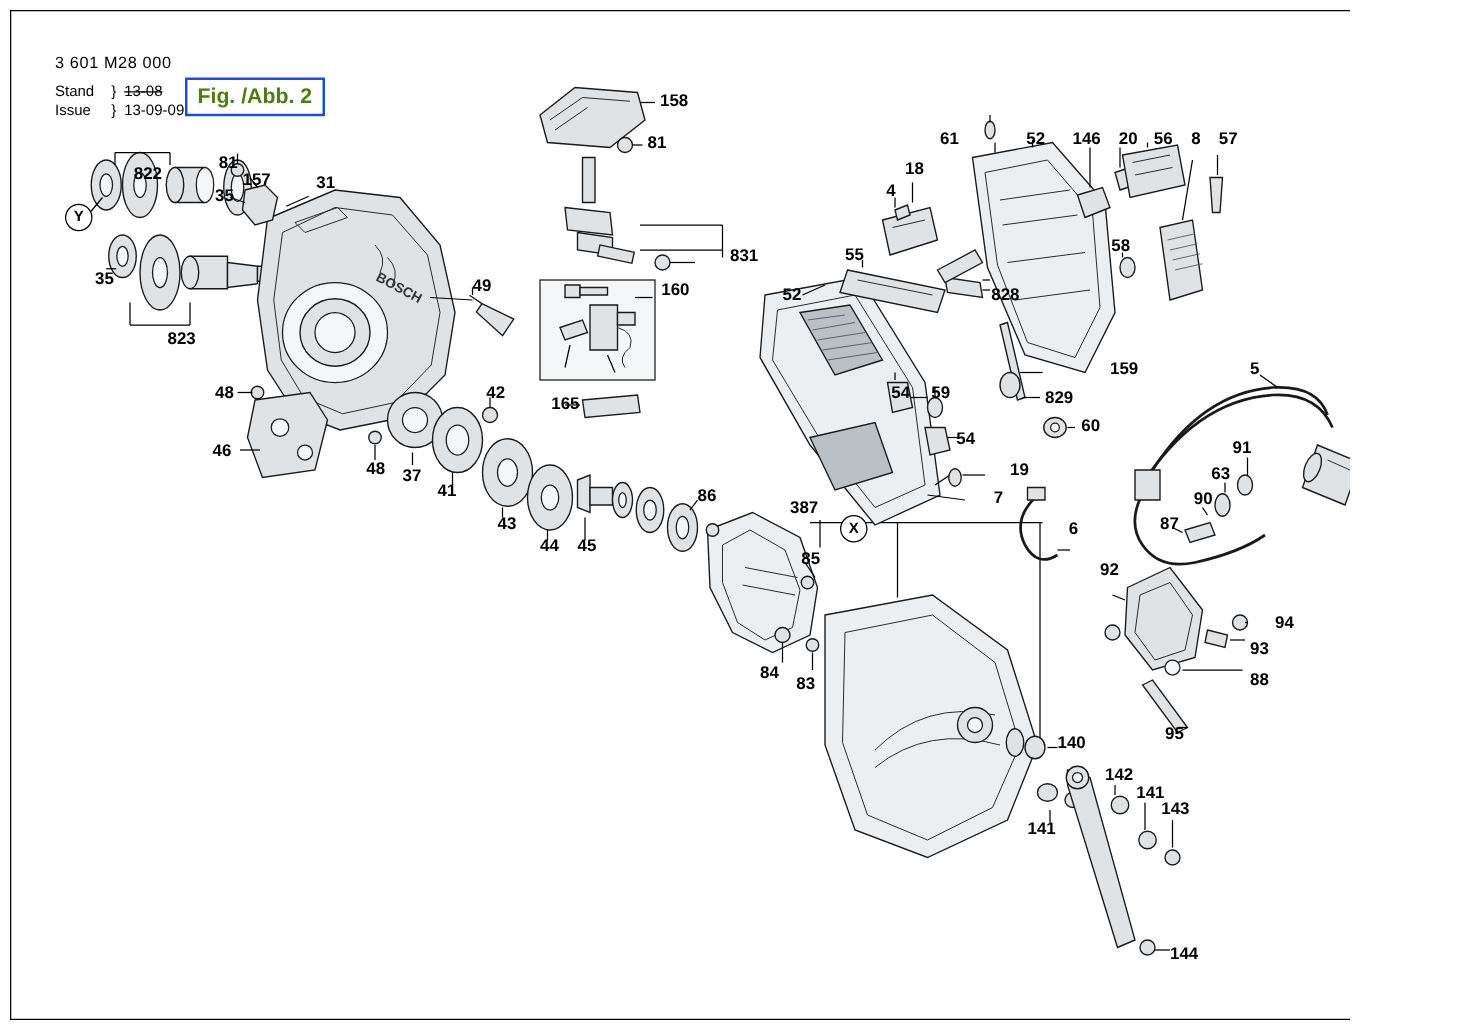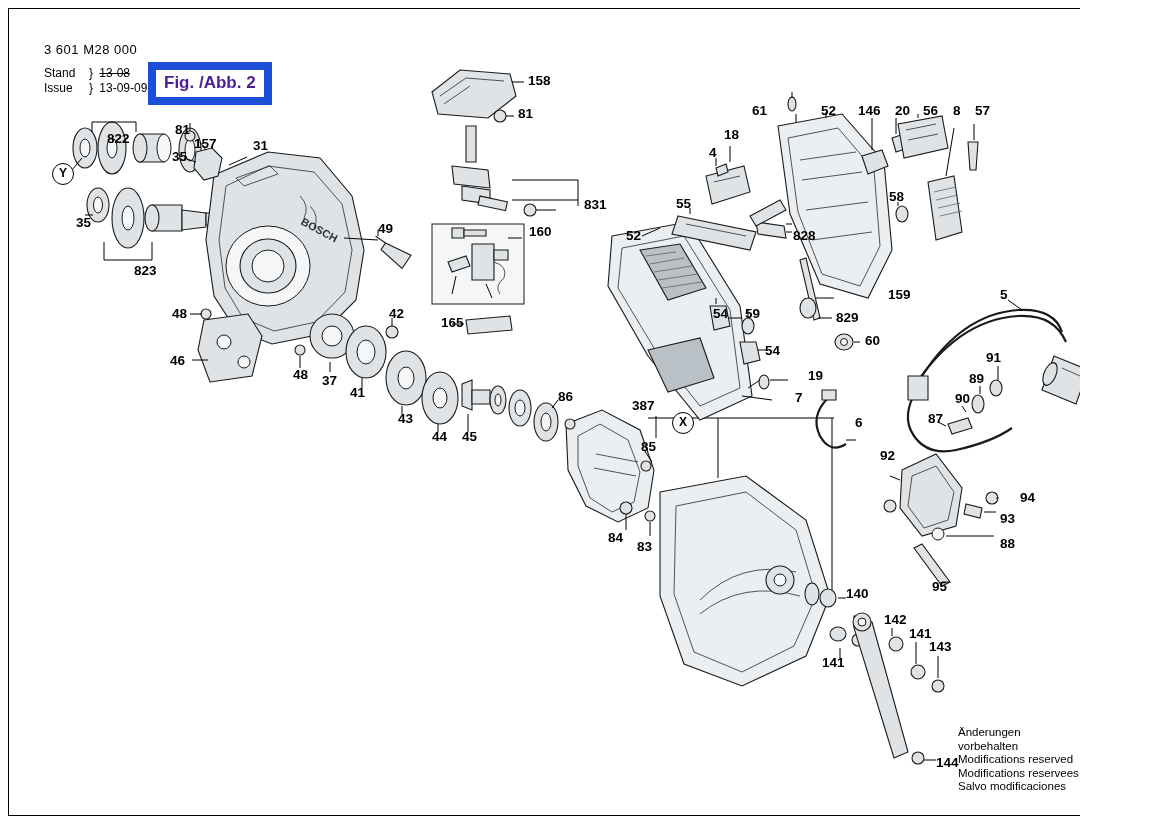--- a/index.html
+++ b/index.html
@@ -46,25 +46,25 @@
   .hdr-stand .brace {
     display: inline-block;
     width: 10px;
     text-align: center;
   }
   .strike { text-decoration: line-through; }
   .figbox {
     position: absolute;
     left: 148px;
     top: 62px;
-    border: 8px solid #1d4ed8;
+    border: 2px solid #1d4ed8;
     padding: 3px 8px 4px 8px;
     font-size: 17px;
     font-weight: bold;
-    color: #4c1d95;
+    color: #4d7c0f;
   }
   .note {
     position: absolute;
     left: 958px;
     top: 726px;
     font-size: 11.5px;
     line-height: 13.5px;
     color: #000;
   }
   
@@ -115,26 +115,20 @@
 
   <div class="hdr-stand">
     <span class="lbl">Stand</span><span class="brace">}</span>
     <span class="strike">13-08</span><br>
     <span class="lbl">Issue</span><span class="brace">}</span>
     <span>13-09-09</span>
   </div>
 
   <div class="figbox">Fig. /Abb. 2</div>
 
-  <div class="note">
-    <div>Änderungen vorbehalten</div>
-    <div>Modifications reserved</div>
-    <div>Modifications reservees</div>
-    <div>Salvo modificaciones</div>
-  </div>
 
   <svg class="art" viewBox="0 0 1169 826">
 
     <g>
       <ellipse class="part-fill" cx="85" cy="148" rx="12" ry="20"></ellipse>
       <ellipse class="part-light" cx="85" cy="148" rx="5" ry="9"></ellipse>
       <ellipse class="part-fill" cx="112" cy="148" rx="14" ry="26"></ellipse>
       <ellipse class="part-light" cx="112" cy="148" rx="5" ry="10"></ellipse>
       <path class="part-fill" d="M140 134 h24 v28 h-24 z"></path>
       <ellipse class="part-fill" cx="140" cy="148" rx="7" ry="14"></ellipse>
@@ -472,21 +466,21 @@
   <div class="lab" style="left:895px;  top:103px;">20</div>
   <div class="lab" style="left:923px;  top:103px;">56</div>
   <div class="lab" style="left:953px;  top:103px;">8</div>
   <div class="lab" style="left:975px;  top:103px;">57</div>
   <div class="lab" style="left:889px;  top:189px;">58</div>
   <div class="lab" style="left:888px;  top:287px;">159</div>
   <div class="lab" style="left:836px;  top:310px;">829</div>
   <div class="lab" style="left:865px;  top:333px;">60</div>
   <div class="lab" style="left:1000px; top:287px;">5</div>
   <div class="lab" style="left:986px;  top:350px;">91</div>
-  <div class="lab" style="left:969px;  top:371px;">89</div>
+  <div class="lab" style="left:969px;  top:371px;">63</div>
   <div class="lab" style="left:955px;  top:391px;">90</div>
   <div class="lab" style="left:928px;  top:411px;">87</div>
   <div class="lab" style="left:880px;  top:448px;">92</div>
   <div class="lab" style="left:1020px; top:490px;">94</div>
   <div class="lab" style="left:1000px; top:511px;">93</div>
   <div class="lab" style="left:1000px; top:536px;">88</div>
   <div class="lab" style="left:932px;  top:579px;">95</div>
   <div class="lab" style="left:846px;  top:586px;">140</div>
   <div class="lab" style="left:884px;  top:612px;">142</div>
   <div class="lab" style="left:909px;  top:626px;">141</div>

